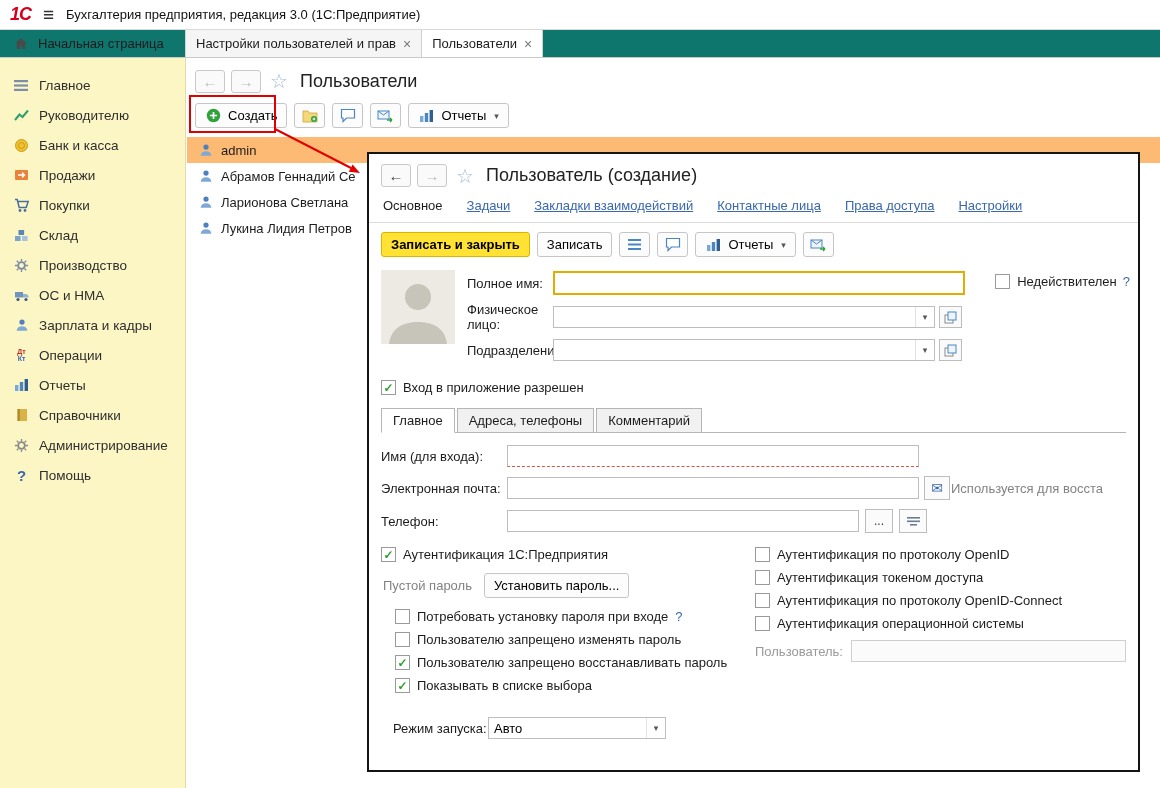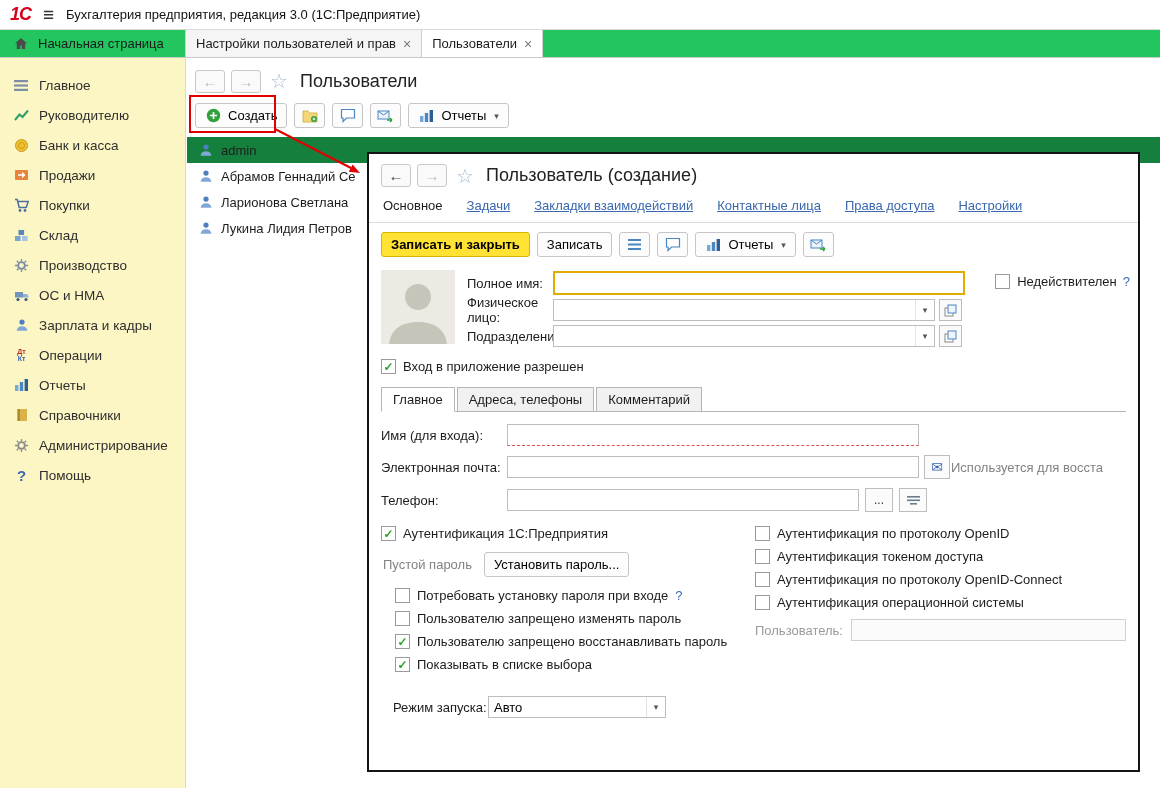--- a/index.html
+++ b/index.html
@@ -6,21 +6,21 @@
   #app{position:relative;width:1160px;height:788px;overflow:hidden;background:#fff;
        font-family:"Liberation Sans",sans-serif;font-size:13px;color:#1c1c1c;}
   
   .topbar{position:absolute;left:0;top:0;width:100%;height:30px;background:#fff;
           border-bottom:1px solid #d9d9d9;display:flex;align-items:center;gap:12px;
           padding:0 10px;box-sizing:border-box;}
   .logo{color:#d6001c;font-weight:bold;font-style:italic;font-size:18px;letter-spacing:-1px;}
   .menu-glyph{font-size:19px;color:#333;cursor:pointer;line-height:1;}
   .wtitle{font-size:13px;color:#111;}
   
-  .tabbar{position:absolute;left:0;top:30px;width:100%;height:28px;background:#22c55e;
+  .tabbar{position:absolute;left:0;top:30px;width:100%;height:28px;background:#0f766e;
           border-bottom:1px solid #c9c9c9;display:flex;align-items:stretch;box-sizing:border-box;}
   .home-tab{width:186px;flex:0 0 186px;display:flex;align-items:center;gap:9px;
             padding-left:12px;border-right:1px solid #d2d2d2;cursor:pointer;box-sizing:border-box;}
   .dtab{display:flex;align-items:center;gap:7px;padding:0 10px;border-right:1px solid #cfcfcf;
         background:#f5f5f5;cursor:pointer;white-space:nowrap;}
   .dtab.active{background:#ffffff;}
   .tclose{color:#777;font-size:14px;line-height:1;cursor:pointer;}
   
   .sidebar{position:absolute;left:0;top:58px;width:186px;bottom:0;background:#fcf6c5;
            border-right:1px solid #e2dbab;padding-top:12px;box-sizing:border-box;}
@@ -42,36 +42,36 @@
   .star{color:#a3bdd6;font-size:20px;margin:0 3px;cursor:pointer;line-height:1;}
   .vtitle{font-size:18px;color:#222;margin-left:3px;}
   .ltoolbar{display:flex;align-items:center;gap:7px;padding:9px 0 0 8px;}
   .btn{display:inline-flex;align-items:center;gap:6px;height:25px;padding:0 9px;
        border:1px solid #c6c6c6;border-radius:3px;background:#fcfcfc;font-size:13px;
        cursor:pointer;box-sizing:border-box;white-space:nowrap;}
   .ibtn{width:31px;justify-content:center;padding:0;}
   .caret{font-size:9px;color:#555;margin-left:2px;}
   .list{margin-top:9px;}
   .lrow{height:26px;display:flex;align-items:center;gap:7px;padding-left:10px;cursor:pointer;}
-  .lrow.selected{background:#15803d;text-align:center;}
+  .lrow.selected{background:#fdba74;text-align:center;}
   
   .dialog{position:absolute;left:367px;top:152px;width:773px;height:620px;background:#fff;
           border:2px solid #141414;z-index:10;overflow:hidden;box-sizing:border-box;}
   .dlg-header{display:flex;align-items:center;gap:6px;padding:10px 12px 4px;}
   .dlg-title{font-size:18px;color:#222;margin-left:3px;}
   .dlg-links{display:flex;align-items:center;gap:24px;padding:7px 14px 9px;
              border-bottom:1px solid #dcdcdc;font-size:13px;}
   .dlink{color:#3a67ad;text-decoration:underline;cursor:pointer;white-space:nowrap;}
   .dlink.active{color:#1c1c1c;text-decoration:none;}
   .dlg-toolbar{display:flex;align-items:center;gap:7px;padding:9px 12px;}
   .btn-primary{background:#ffe233;border-color:#d8b500;font-weight:bold;}
   .form-top{position:relative;display:flex;gap:12px;padding:4px 12px 0;}
   .avatar{width:74px;height:74px;background:#eceae3;flex:0 0 74px;overflow:hidden;}
   .fcol{flex:1;padding-top:1px;min-width:0;}
-  .frow{display:flex;align-items:center;}
+  .frow{display:flex;align-items:center;margin-bottom:7px;}
   .flabel{width:86px;flex:0 0 86px;}
   .inp{height:22px;border:1px solid #bdbdbd;padding:0 5px;font:inherit;box-sizing:border-box;
        background:#fff;}
   .inp-focus{border:2px solid #e3ac00;height:24px;width:412px;}
   .combo{display:flex;align-items:center;border:1px solid #bdbdbd;height:22px;width:382px;
          box-sizing:border-box;background:#fff;}
   .combo input{flex:1;border:none;outline:none;font:inherit;padding:0 5px;min-width:0;background:transparent;}
   .caretbtn{width:18px;height:100%;display:inline-flex;align-items:center;justify-content:center;
             color:#555;font-size:9px;cursor:pointer;border-left:1px solid #e3e3e3;}
   .sqbtn{width:23px;height:22px;border:1px solid #bdbdbd;background:#fafafa;display:inline-flex;

